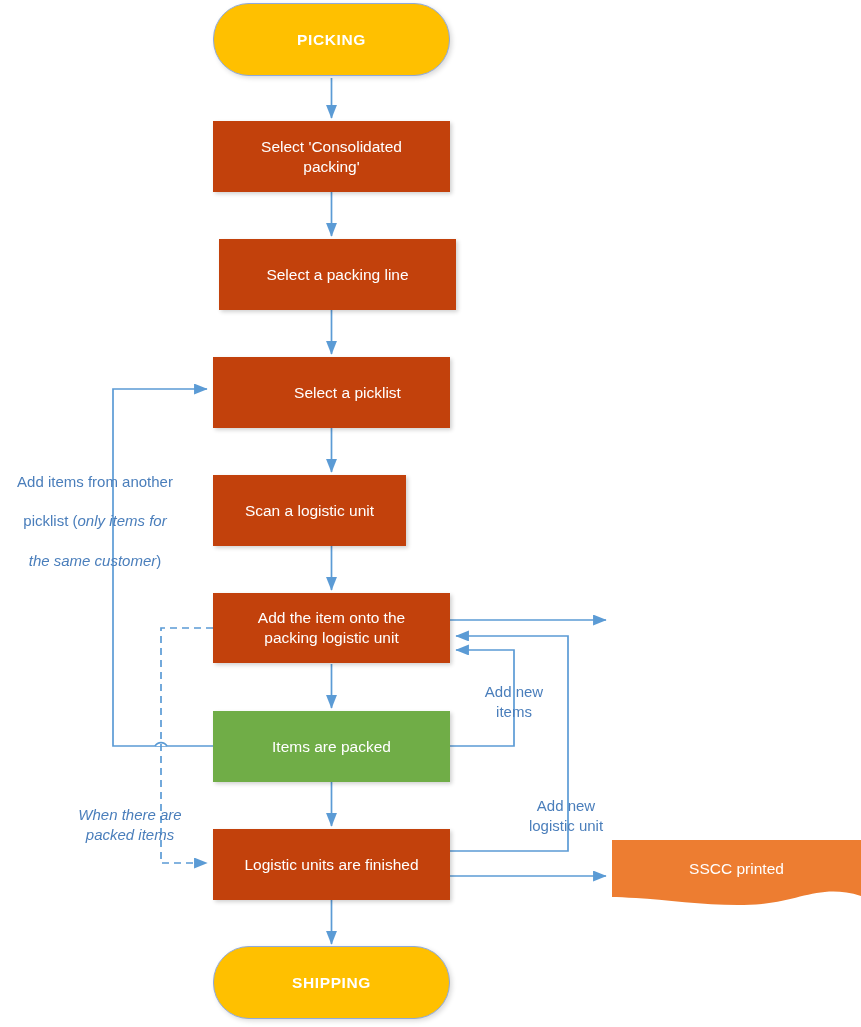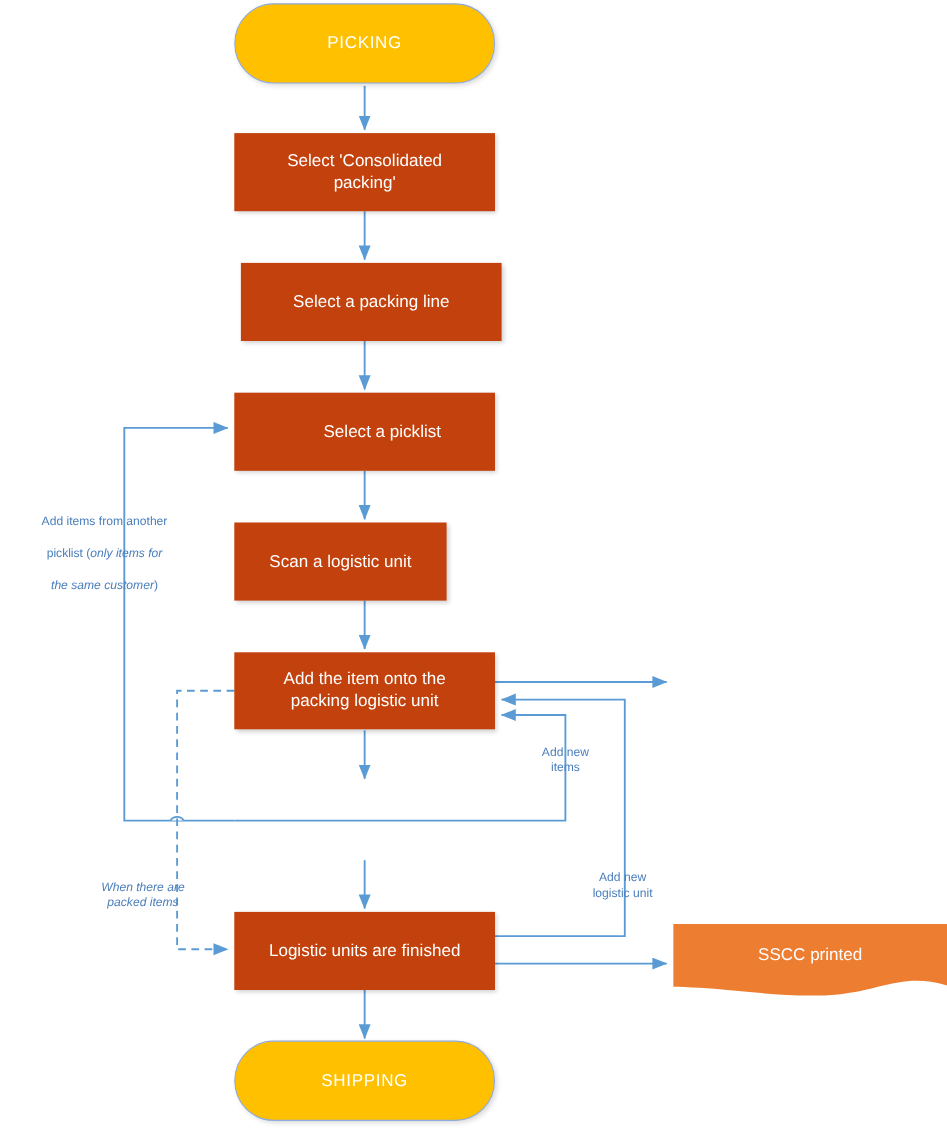--- a/index.html
+++ b/index.html
@@ -50,21 +50,21 @@
   }
   .proc.green {
     background: #70AD47;
   }
   
   .term {
     background: #FFC000;
     border: 1px solid #8faadc;
     border-radius: 36px;
     font-size: 15.5px;
-    font-weight: normal;
+    font-weight: bold;
     letter-spacing: 0.6px;
     box-shadow: 2px 2px 5px rgba(0,0,0,0.15);
   }
   
   .data-shape {
     font-size: 15.5px;
     background: #70AD47;
     clip-path: polygon(13.5% 0, 100% 0, 86.5% 100%, 0% 100%);
     filter: drop-shadow(2px 2px 3px rgba(0,0,0,0.18));
   }
@@ -82,21 +82,21 @@
     height: 58px;
     display: flex;
     align-items: center;
     justify-content: center;
     color: #ffffff;
   }
   
   .edge-label {
     position: absolute;
     color: #4A7EBB;
-    font-size: 11px;
+    font-size: 15px;
     line-height: 1.32;
     text-align: center;
     white-space: pre-line;
   }
   .edge-label.italic { font-style: italic; }
   .edge-label .it { font-style: italic; }
 </style>
 </head>
 <body>
 
@@ -156,20 +156,23 @@
 
   <div class="node proc" style="left:213px; top:475px; width:193px; height:71px;">
     <span class="label">Scan a logistic unit</span>
   </div>
 
   <div class="node proc" style="left:213px; top:593px; width:237px; height:70px;">
     <span class="label">Add the item onto the
 packing logistic unit</span>
   </div>
 
+  <div class="node proc green" style="left:213px; top:711px; width:237px; height:71px;">
+    <span class="label">Items are packed</span>
+  </div>
 
   <div class="node proc" style="left:213px; top:829px; width:237px; height:71px;">
     <span class="label">Logistic units are finished</span>
   </div>
 
   <div class="node term" style="left:213px; top:946px; width:237px; height:73px;">
     <span class="label">SHIPPING</span>
   </div>
 
 

